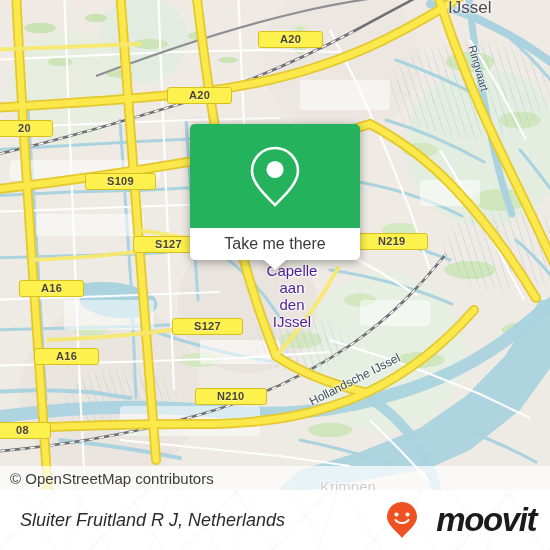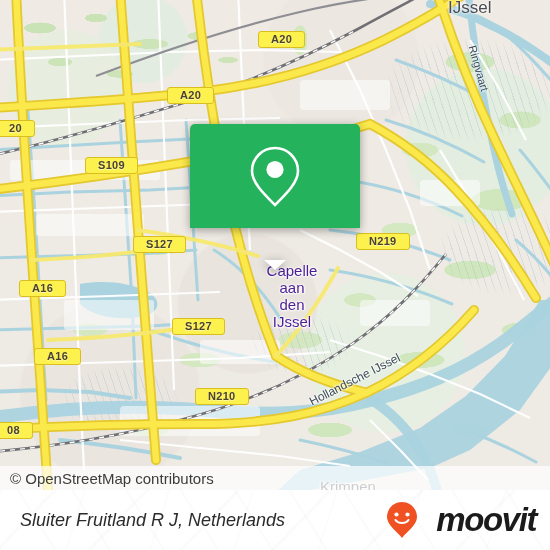--- a/index.html
+++ b/index.html
@@ -83,21 +83,21 @@
 
   
   .shield {
     position: absolute;
     background: #fdf14e;
     border: 1.5px solid #d8bf1f;
     border-radius: 3px;
     color: #4a4233;
     font-size: 11px; font-weight: bold;
     letter-spacing: .3px;
-    padding: 1px 12px 2px;
+    padding: 1px 21px 2px;
     line-height: 12px;
     white-space: nowrap;
     text-shadow: 0 1px 0 rgba(255,255,255,.5);
   }
   
   .placelabel {
     position: absolute;
     color: #4c1d95;
     font-size: 15px;
     text-align: center;
@@ -303,21 +303,21 @@
         <path d="M138 230 C180 236 220 244 258 256"></path>
         <path d="M228 196 C270 198 312 202 352 210"></path>
         <path d="M276 356 C300 330 320 300 338 268"></path>
         <path d="M-10 50 C40 48 90 46 140 44"></path>
       </g>
     </svg>
 
     <div class="shield" style="left:258px;top:31px">A20</div>
     <div class="shield" style="left:167px;top:87px">A20</div>
     <div class="shield" style="left:-4px;top:120px">20</div>
-    <div class="shield" style="left:85px;top:157px">S109</div>
+    <div class="shield" style="left:85px;top:173px">S109</div>
     <div class="shield" style="left:133px;top:236px">S127</div>
     <div class="shield" style="left:19px;top:280px">A16</div>
     <div class="shield" style="left:172px;top:318px">S127</div>
     <div class="shield" style="left:34px;top:348px">A16</div>
     <div class="shield" style="left:356px;top:233px">N219</div>
     <div class="shield" style="left:195px;top:388px">N210</div>
     <div class="shield" style="left:-6px;top:422px">08</div>
 
     <div class="placelabel" style="left:250px;top:262px;width:84px">Capelle
 aan
@@ -333,20 +333,23 @@
       <span>© OpenStreetMap contributors</span>
     </div>
   </div>
 
   <div id="popup">
     <div id="popup-top" style="background:#24b35c">
       <svg width="56" height="66" viewBox="0 0 56 66">
         <path d="M28 5 C15.3 5 5 15.3 5 28 C5 40 18 52 28 62 C38 52 51 40 51 28 C51 15.3 40.7 5 28 5 Z" fill="none" stroke="#ffffff" stroke-width="2.6"></path>
         <circle cx="28" cy="26.5" r="8.6" fill="#ffffff"></circle>
       </svg>
+    </div>
+    <div id="popup-bottom">
+      <span>Take me there</span>
     </div>
     <div id="popup-tail"></div>
   </div>
 
   <div id="footer">
     <div id="footer-wm"></div>
     <div id="footer-inner">
       <div id="footer-title">Sluiter Fruitland R J, Netherlands</div>
       <div id="brand">
         <svg width="32" height="38" viewBox="0 0 32 38">

